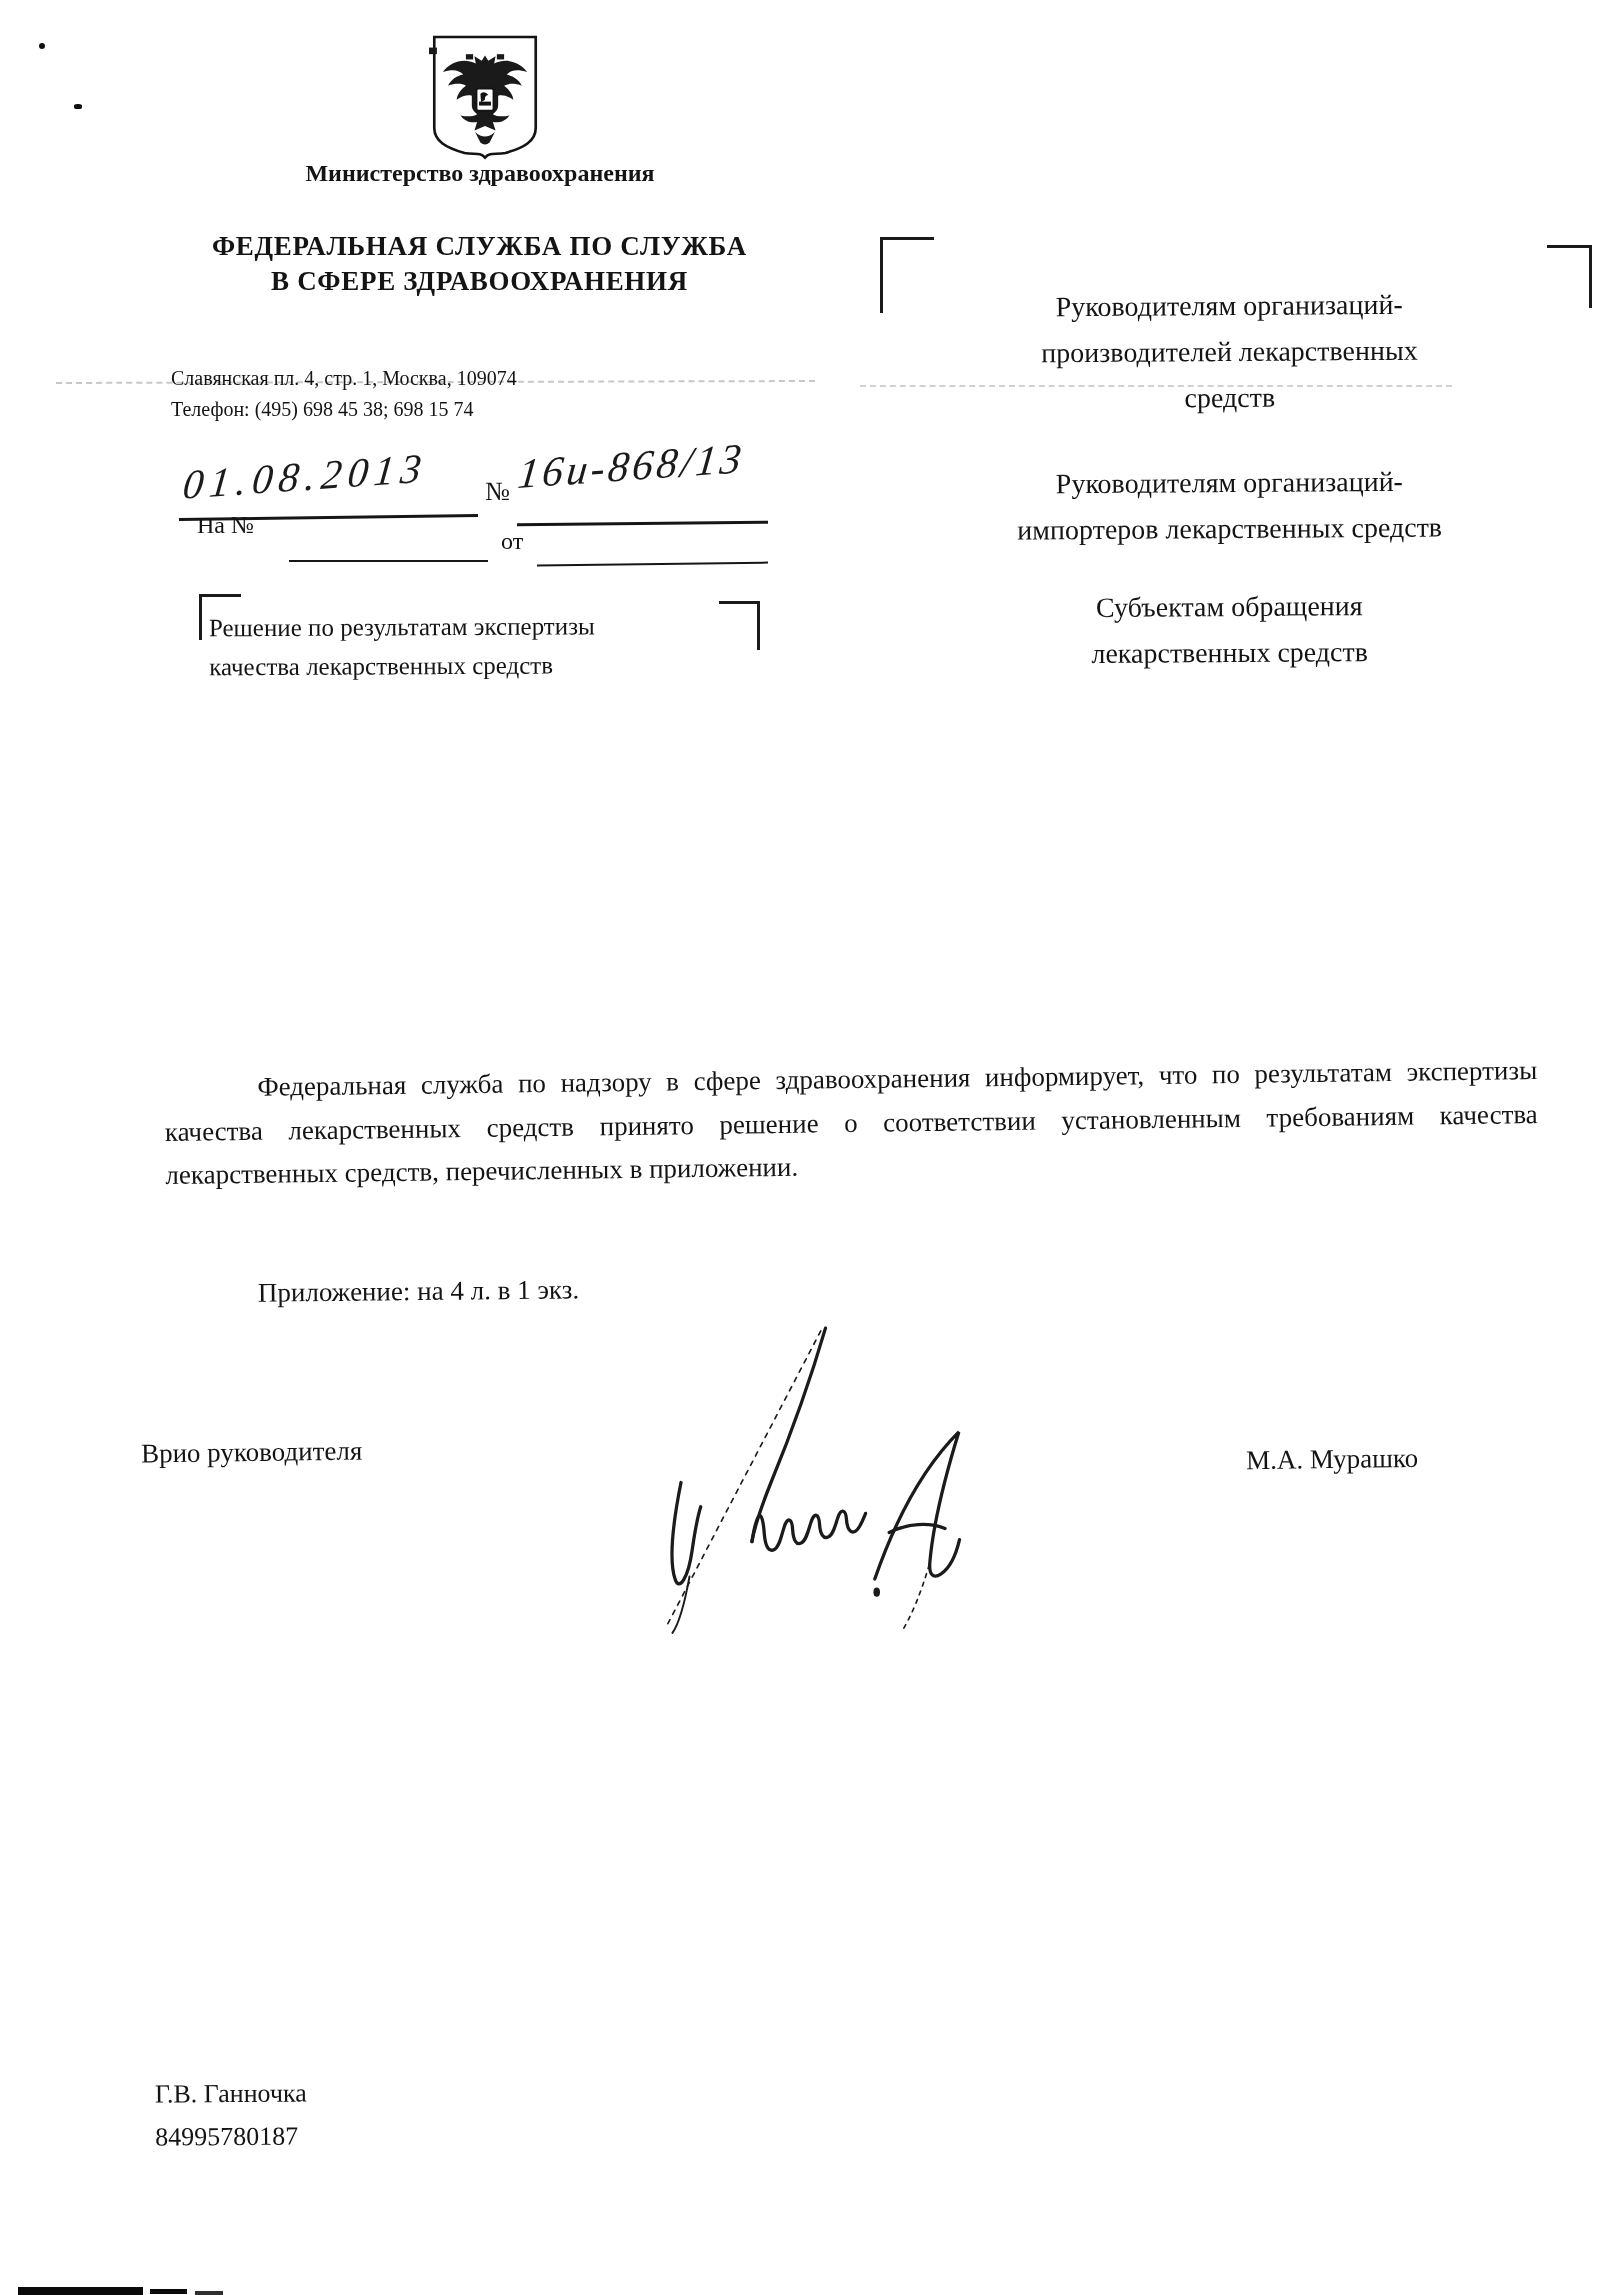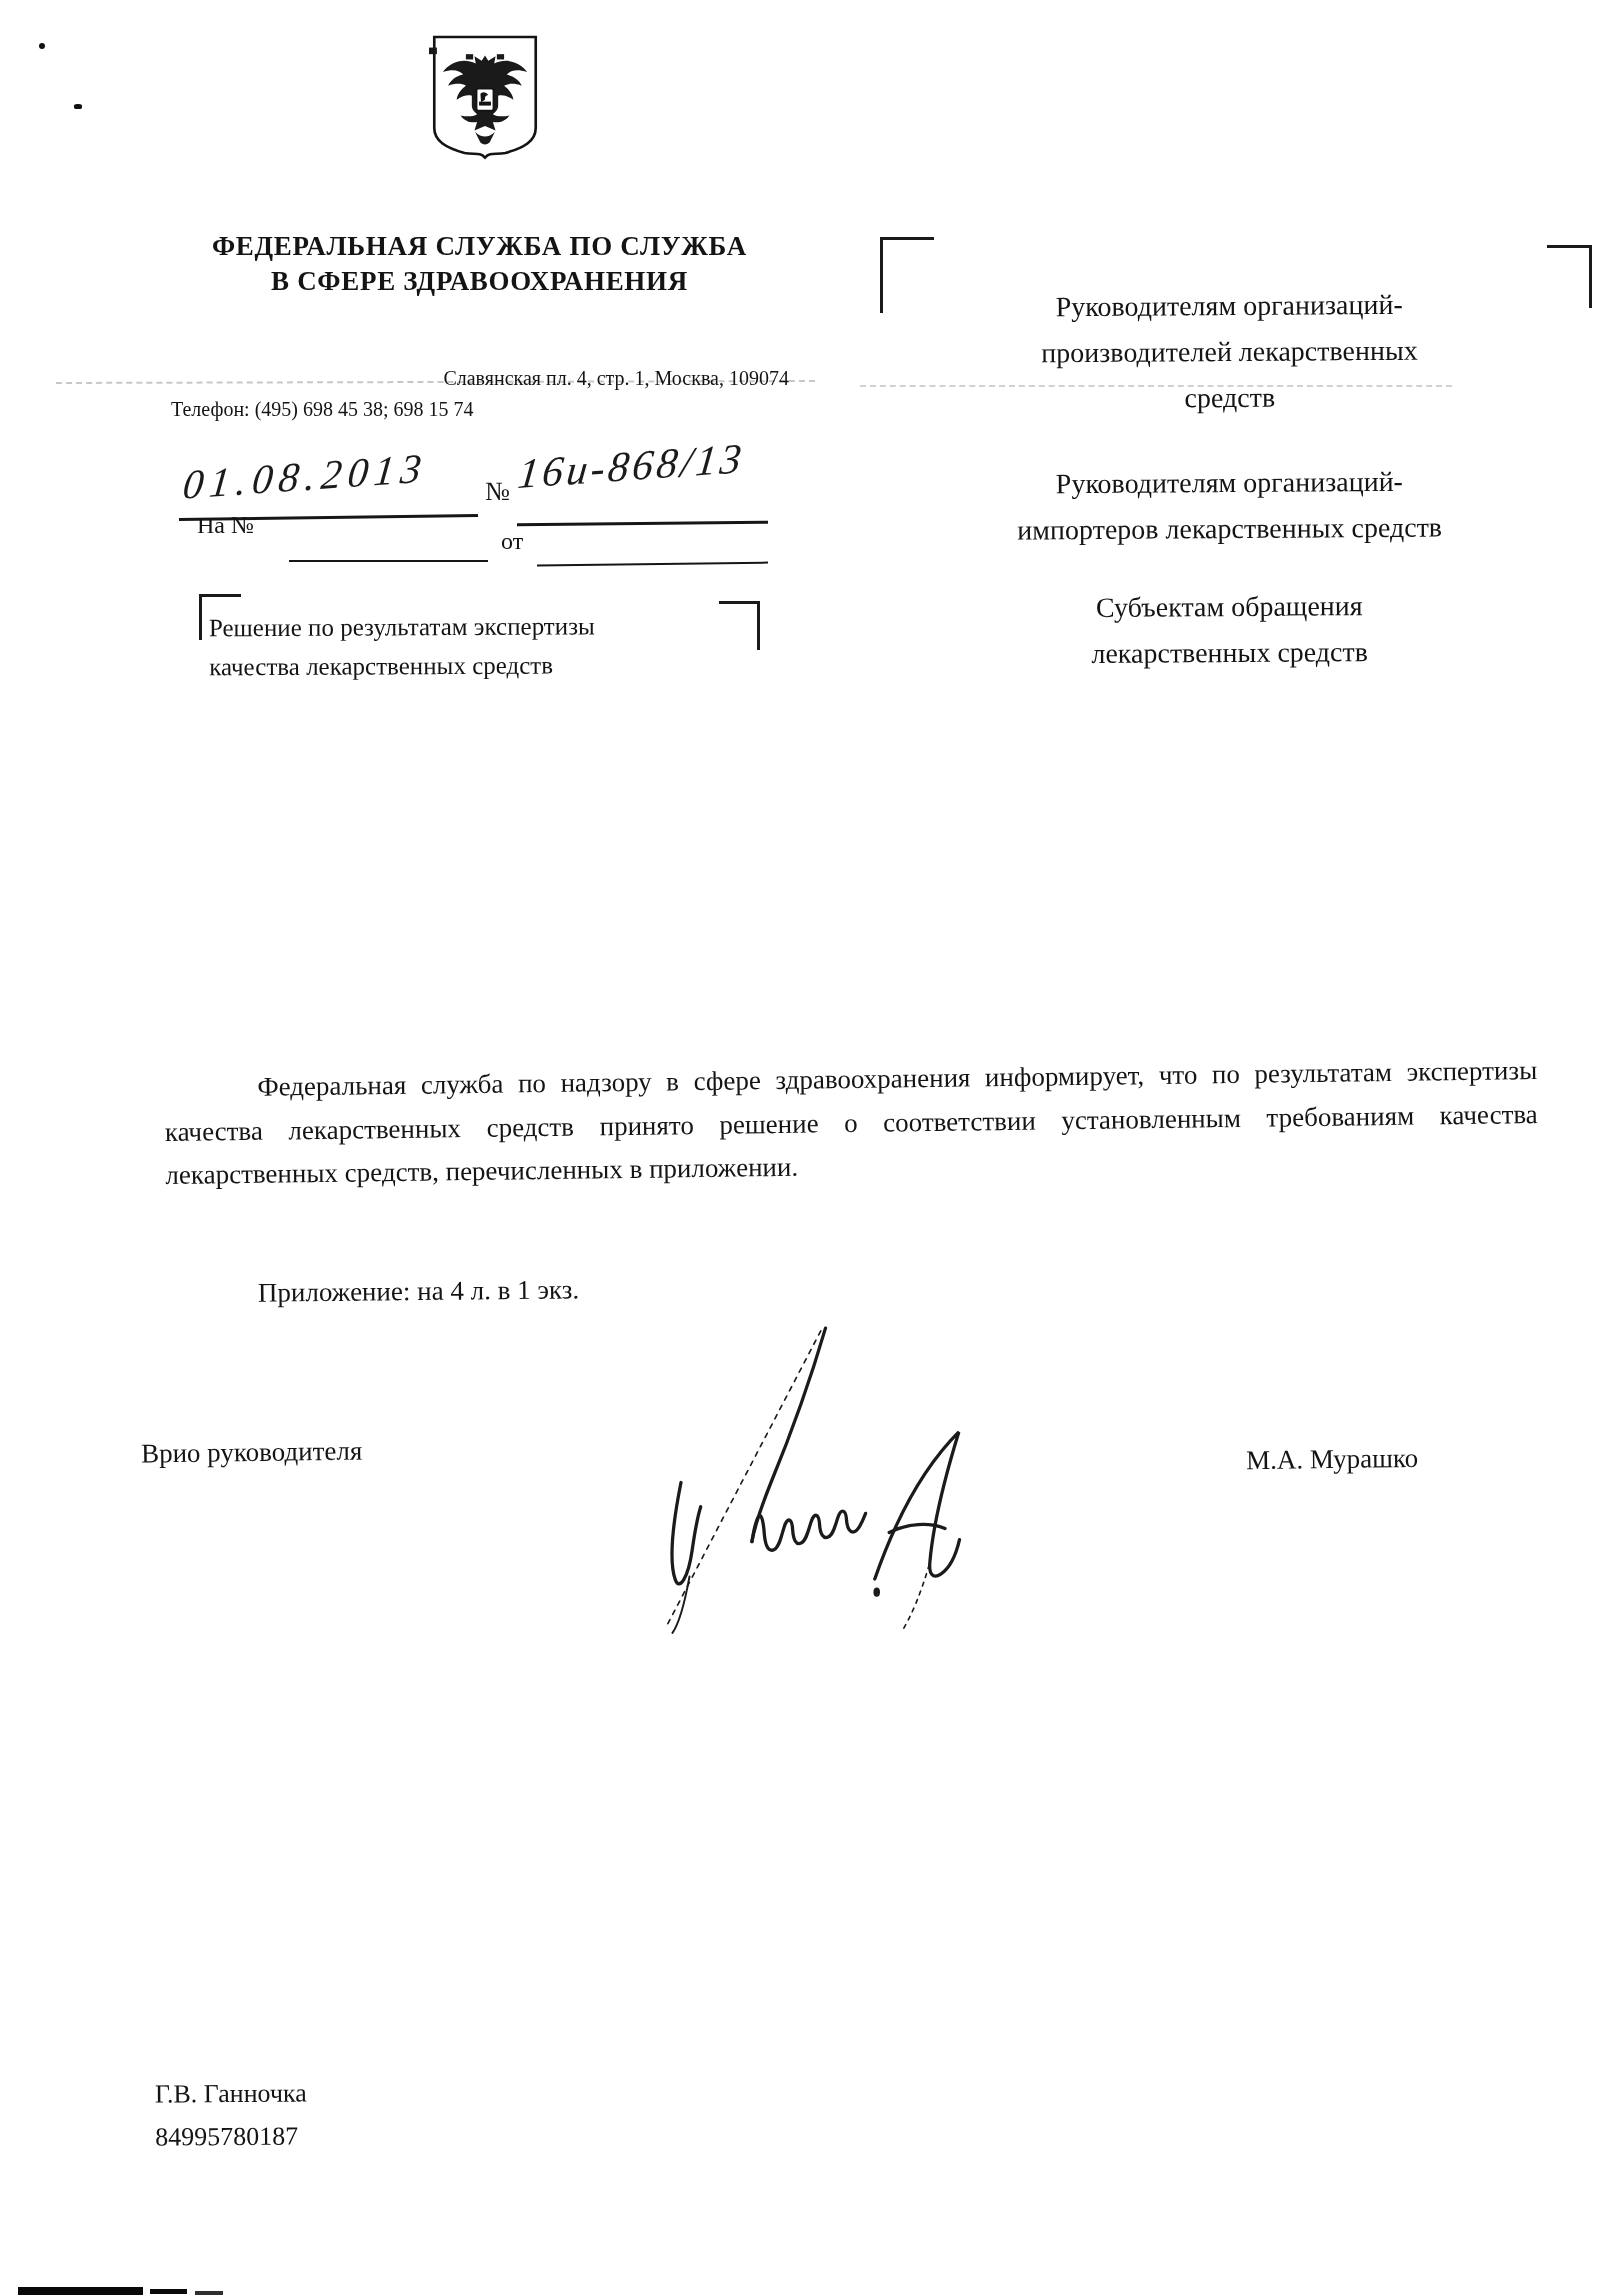--- a/index.html
+++ b/index.html
@@ -11,21 +11,21 @@
     color:#141414;
     overflow:hidden;
   }
   .abs{position:absolute;}
   
   #coat-of-arms{left:429px;top:33px;width:112px;height:128px;}
   #ministry{left:171px;top:158px;width:618px;text-align:center;
     font-size:24px;font-weight:bold;line-height:1.3;}
   #service{left:164px;top:229px;width:631px;text-align:center;
     font-size:27px;font-weight:bold;line-height:1.3;letter-spacing:0.7px;}
-  #address{left:171px;top:367px;width:618px;text-align:right;font-size:20px;}
+  #address{left:171px;top:367px;width:618px;text-align:left;font-size:20px;}
   #phone{left:171px;top:398px;width:618px;text-align:left;font-size:20px;}
   
   .scanline{border-top:2px dashed #9a9a9a;opacity:.55;height:0;}
   #scanline-left{left:56px;top:381px;width:759px;transform:rotate(-0.15deg);}
   #scanline-right{left:860px;top:385px;width:592px;opacity:.45;}
   
   .hand{font-style:italic;color:#1b1b1b;white-space:nowrap;}
   #ref-date{left:183px;top:452px;font-size:41px;letter-spacing:6px;
     transform:rotate(-4deg) skewX(-10deg);}
   #ref-date-line{left:179px;top:516px;width:299px;height:2.6px;background:#161616;
@@ -95,20 +95,21 @@
       <path d="M78,92 q7,-5 12,2 q-6,1 -5,7 l-6,4 z" fill="#141414"></path>
       <rect x="76" y="104" width="18" height="6" fill="#141414"></rect>
       <rect x="79,0" y="22" width="12" height="10" fill="#1a1a1a"></rect>
       <rect x="56" y="32" width="11" height="8" fill="#1a1a1a"></rect>
       <rect x="103" y="32" width="11" height="8" fill="#1a1a1a"></rect>
       <path d="M70,150 q15,14 30,0 l-8,16 q-7,6 -14,0 z" fill="#1a1a1a"></path>
     </svg>
   </div>
 
   <div class="abs" id="ministry">
+    <div>Министерство здравоохранения</div>
   </div>
   <div class="abs" id="service">
     <div>ФЕДЕРАЛЬНАЯ СЛУЖБА ПО СЛУЖБА</div>
     <div>В СФЕРЕ ЗДРАВООХРАНЕНИЯ</div>
   </div>
 
   <div class="abs scanline" id="scanline-left"></div>
   <div class="abs scanline" id="scanline-right"></div>
 
   <div class="abs" id="address">Славянская пл. 4, стр. 1, Москва, 109074</div>

